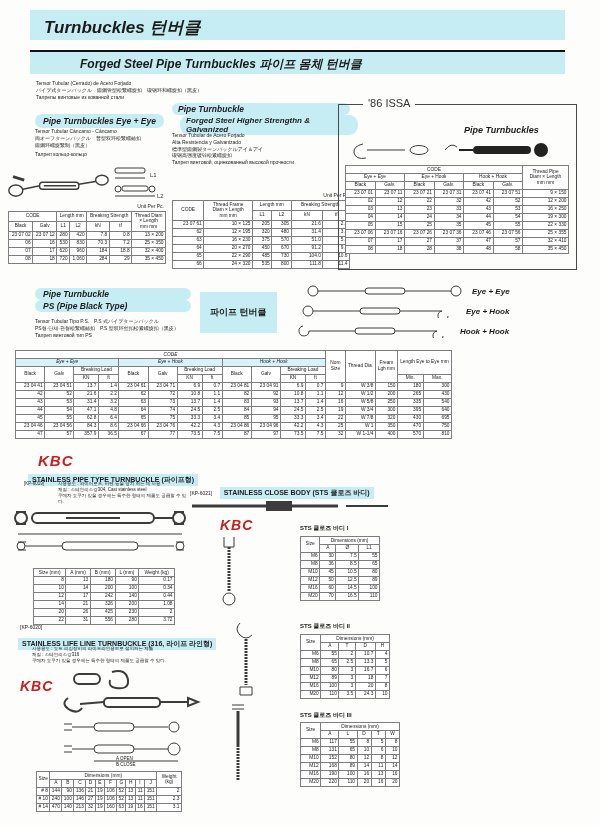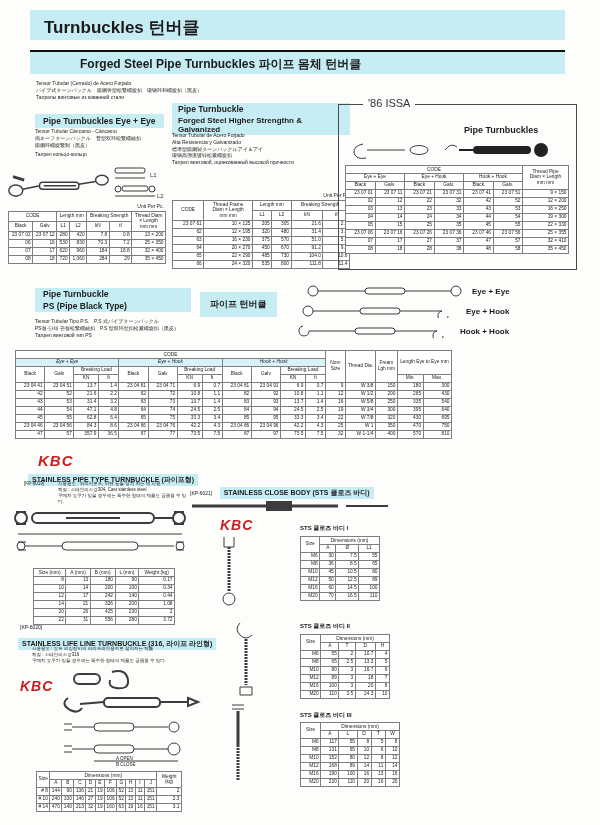--- a/index.html
+++ b/index.html
@@ -1,21 +1,21 @@
 <!DOCTYPE html>
 <html><head>
 <meta charset="utf-8">
 <style>
   html,body{margin:0;padding:0;}
   body{width:600px;height:825px;position:relative;background:#fdfdfb;color:#1b1b1b;
        font-family:"Liberation Sans",sans-serif;overflow:hidden;}
   .abs{position:absolute;}
   .band{background:#c7edf4;}
   .hl{background:#c7edf4;display:inline-block;}
-  .it{font-weight:bold;}
+  .it{font-style:italic;font-weight:bold;border-radius:9px;}
   .tiny{font-size:5px;line-height:1.35;}
   .micro{font-size:4.5px;line-height:1.3;}
   table{border-collapse:collapse;background:#fff;}
   .dt th,.dt td{border:0.5px solid #7e7e7e;font-size:4.8px;line-height:1.25;
       padding:0.5px 1.5px;text-align:center;font-weight:normal;color:#222;}
   .dt td{text-align:right;white-space:nowrap;}
   .dt tbody{border-top:1px solid #555;}
   .grp{background:#d7f2f8;font-style:italic;font-weight:bold;}
   .kbc{color:#c81e1e;font-style:italic;font-weight:bold;letter-spacing:1px;}
   svg{display:block;}
@@ -131,21 +131,21 @@
         <td>1,060</td>
         <td>284</td>
         <td>29</td>
         <td>35 × 450</td>
       </tr>
     </tbody>
 </table>
 
 <div class="abs" style="left:172px;top:103px;width:178px;">
   <span class="hl it" style="font-size:8.5px;padding:1px 6px;display:block;width:166px;">Pipe Turnbuckle</span>
-  <span class="hl it" style="font-size:8px;padding:1px 6px;display:block;width:166px;">Forged Steel Higher Strengthn &amp; Galvanized</span>
+  <span class="hl it" style="font-size:8px;padding:1px 6px;display:block;width:166px;margin-left:8px;">Forged Steel Higher Strengthn &amp; Galvanized</span>
 </div>
 <div class="abs tiny" style="left:172px;top:132px;width:178px;">
   <div>Tensor Tubular de Acero Forjado</div>
   <div>Alta Resistencia y Galvanizado</div>
   <div>標準型鍛鋼製ターンバックルアイ＆アイ</div>
   <div>锻钢高强度镀锌松紧螺旋扣</div>
   <div>Талреп винтовой, оцинкованный высокой прочности</div>
 </div>
 <div class="abs tiny" style="left:286px;top:192px;width:64px;text-align:right;">Unit Per Pc.</div>
 <table class="abs dt" style="left:172px;top:200px;width:178px;">
@@ -334,21 +334,21 @@
         </tr>
       </tbody>
   </table>
 </div>
 
 <div class="abs" style="left:35px;top:288px;">
   <span class="hl it" style="font-size:8.5px;padding:1px 8px;display:block;width:140px;">Pipe Turnbuckle</span>
   <span class="hl it" style="font-size:8.5px;padding:1px 8px;display:block;width:140px;">PS (Pipe Black Type)</span>
 </div>
 <div class="abs" style="left:200px;top:292px;">
-  <span class="hl" style="font-size:9px;font-weight:bold;padding:6px 10px;">파이프 턴버클</span>
+  <span class="hl" style="font-size:9px;font-weight:bold;padding:14px 10px;">파이프 턴버클</span>
 </div>
 <div class="abs tiny" style="left:35px;top:318px;width:260px;">
   <div>Tensor Tubular Tipo P.S.　P.S 式パイプターンバックル</div>
   <div>PS형·단체·관형松緊螺絲扣　P.S 型双环丝扣松紧螺旋扣（黑皮）</div>
   <div>Талреп винтовой тип PS</div>
 </div>
 <svg class="abs" style="left:305px;top:284px;" width="160" height="14" viewBox="0 0 160 14">
   <g class="thin">
       <circle cx="8" cy="7" r="5"></circle>
       <line x1="13" y1="7" x2="60" y2="7"></line>

